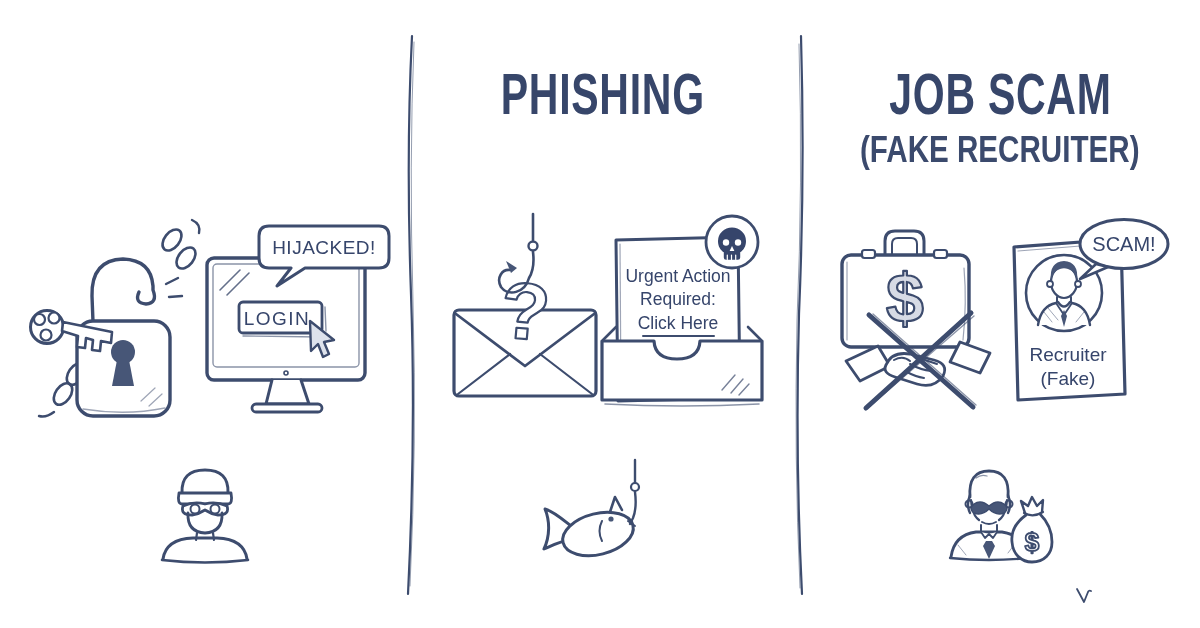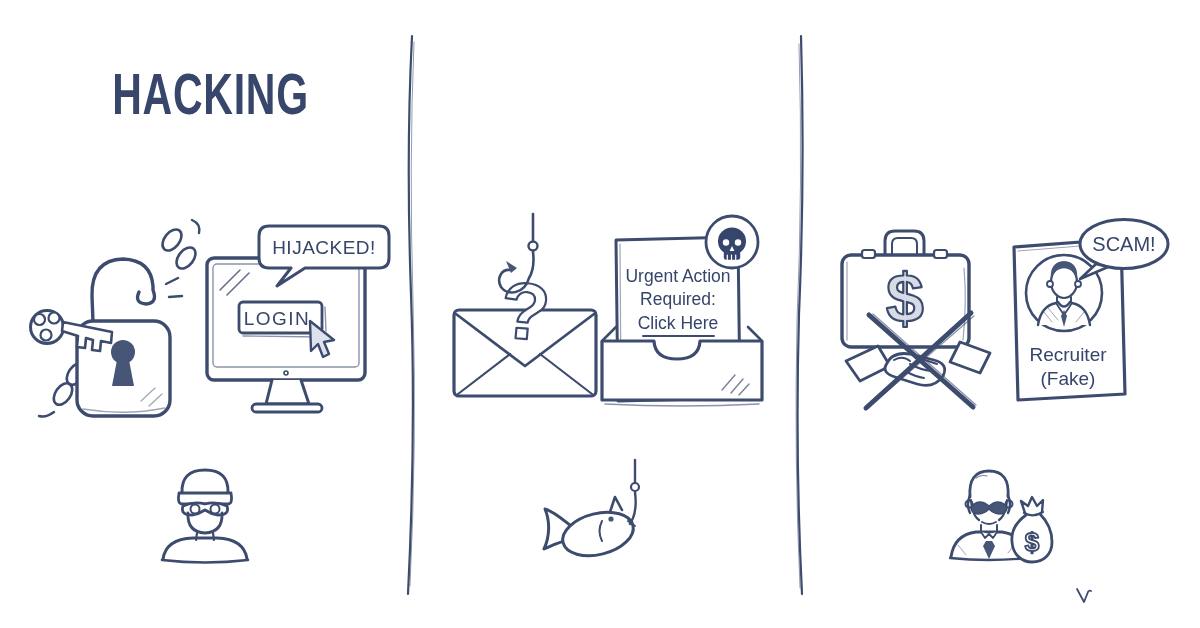--- a/index.html
+++ b/index.html
@@ -32,25 +32,27 @@
   </g>
 </svg>
 <svg class="art" style="left:790px;top:34px" width="22" height="562" viewBox="0 0 22 562">
   <g class="ink">
     <path stroke-width="2.2" d="M11 2 Q15 140 9 280 Q5 420 12 560"></path>
     <path stroke-width="1" opacity=".55" d="M9 10 Q13 150 7 286 Q4 424 10 554"></path>
   </g>
 </svg>
 
 <div class="panel-header" style="left:10px;top:66px;width:400px">
-  <div><span class="title">HACKING</span></div>
 </div>
 <div class="panel-header" style="left:420px;top:66px;width:365px">
+  <div><span class="title">PHISHING</span></div>
 </div>
 <div class="panel-header" style="left:810px;top:66px;width:380px">
+  <div><span class="title">JOB SCAM</span></div>
+  <div><span class="subtitle">(FAKE RECRUITER)</span></div>
 </div>
 
 <svg class="art" style="left:20px;top:200px" width="190" height="220" viewBox="0 0 190 220">
   <g class="ink">
     <g>
       <ellipse cx="152" cy="40" rx="7.5" ry="12" transform="rotate(38 152 40)" stroke-width="2.6"></ellipse>
       <ellipse cx="166" cy="58" rx="7.5" ry="12" transform="rotate(38 166 58)" stroke-width="2.6"></ellipse>
       <path stroke-width="2.4" d="M172 20 q9 4 7 13"></path>
     </g>
     <g>

